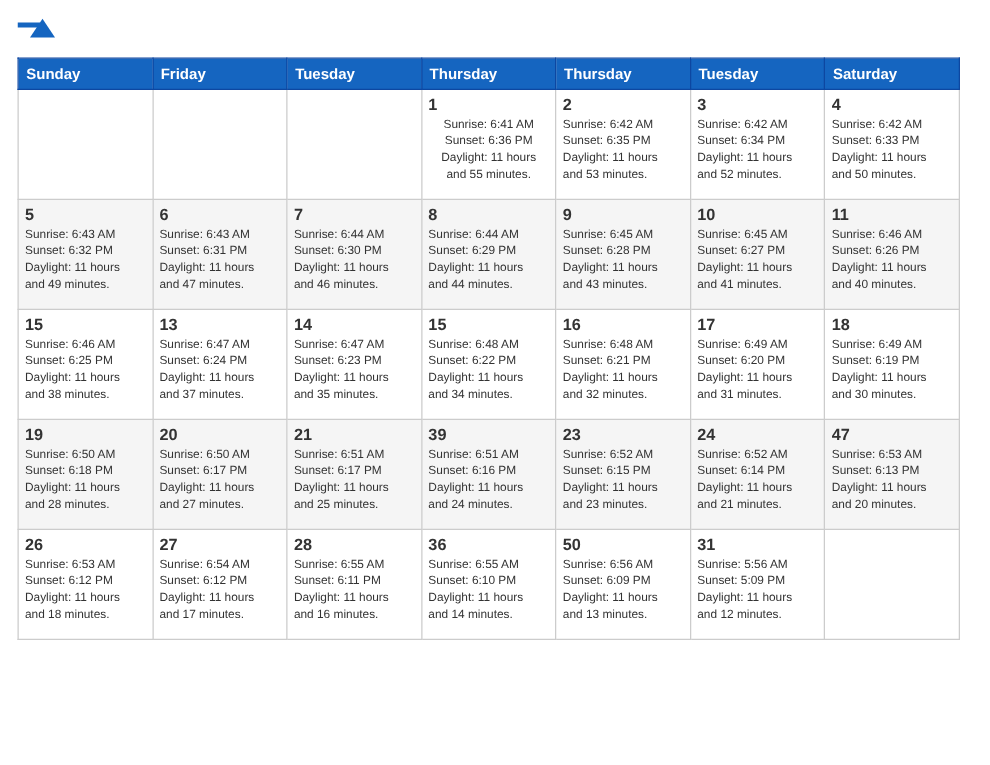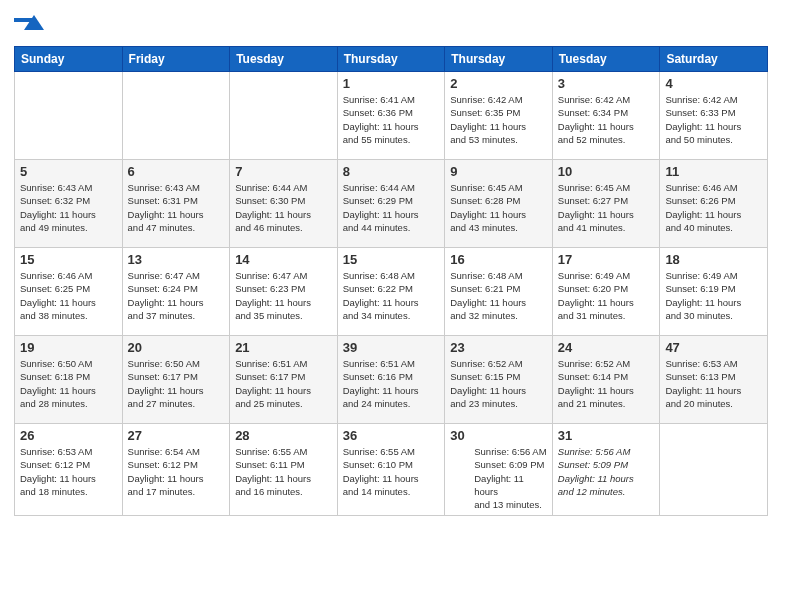--- a/index.html
+++ b/index.html
@@ -130,21 +130,21 @@
           <th>Saturday</th>
         </tr>
     </thead>
     <tbody id="calendar-body">
     <tr>
           <td class="empty-cell"></td>
           <td class="empty-cell"></td>
           <td class="empty-cell"></td>
           <td>
             <span class="day-number">1</span>
-            <div class="day-info" style="white-space: pre-line;">Sunrise: 6:41 AM
+            <div class="day-info" style="white-space: pre-line; text-align: center;">Sunrise: 6:41 AM
 Sunset: 6:36 PM
 Daylight: 11 hours
 and 55 minutes.</div>
           </td>
           <td>
             <span class="day-number">2</span>
             <div class="day-info" style="white-space: pre-line;">Sunrise: 6:42 AM
 Sunset: 6:35 PM
 Daylight: 11 hours
 and 53 minutes.</div>
@@ -340,29 +340,29 @@
 and 16 minutes.</div>
           </td>
           <td>
             <span class="day-number">36</span>
             <div class="day-info" style="white-space: pre-line;">Sunrise: 6:55 AM
 Sunset: 6:10 PM
 Daylight: 11 hours
 and 14 minutes.</div>
           </td>
           <td>
-            <span class="day-number">30</span>
-            <div class="day-info" style="white-space: pre-line; margin-left: 24px;">Sunrise: 6:56 AM
+            <span class="day-number">50</span>
+            <div class="day-info" style="white-space: pre-line;">Sunrise: 6:56 AM
 Sunset: 6:09 PM
 Daylight: 11 hours
 and 13 minutes.</div>
           </td>
           <td>
             <span class="day-number">31</span>
-            <div class="day-info" style="white-space: pre-line; font-style: italic;">Sunrise: 5:56 AM
+            <div class="day-info" style="white-space: pre-line;">Sunrise: 5:56 AM
 Sunset: 5:09 PM
 Daylight: 11 hours
 and 12 minutes.</div>
           </td>
           <td class="empty-cell"></td>
         </tr>
       </tbody>
   </table>
 </div>
 

